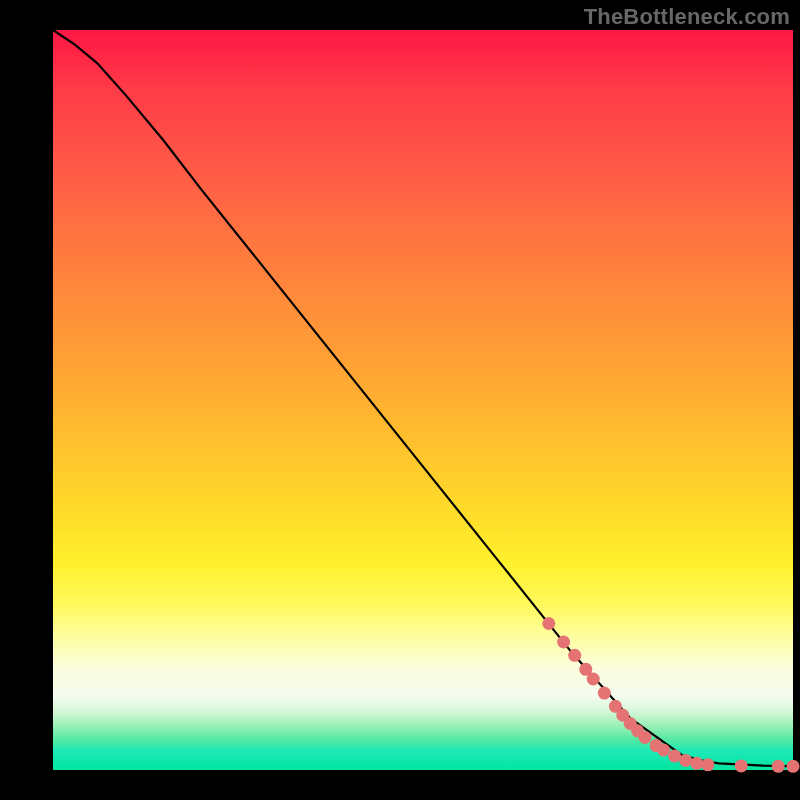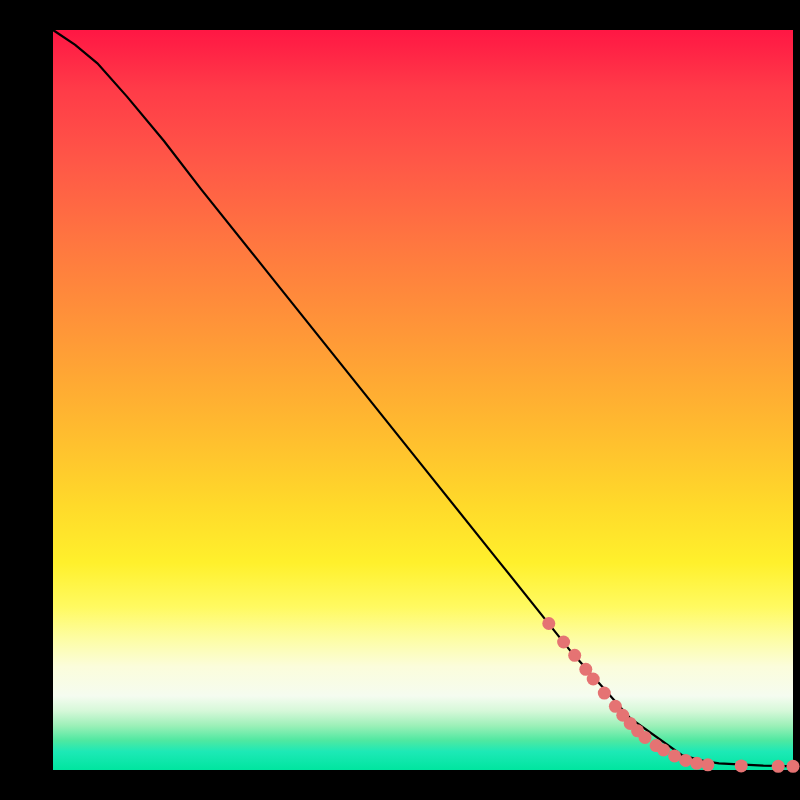--- a/index.html
+++ b/index.html
@@ -69,20 +69,21 @@
   }
   .marker {
     fill: #e57373;
     stroke: none;
   }
 </style>
 </head>
 <body>
 
 <div class="frame">
+  <div class="watermark">TheBottleneck.com</div>
 
   <div class="plot-area">
     <svg class="overlay" viewBox="0 0 740 740">
       <path id="main-curve" class="curve" d="M0.00 0.00 L22.20 14.80 L44.40 33.30 L74.00 66.60 L111.00 111.00 L148.00 159.10 L222.00 251.60 L296.00 344.10 L370.00 436.60 L444.00 529.10 L518.00 621.60 L577.20 688.20 L629.00 725.20 L651.20 731.12 L666.00 733.34 L680.80 734.08 L695.60 734.82 L710.40 735.56 L725.20 735.93 L740.00 736.30"></path>
       <g id="markers-group">
           <circle cx="495.80" cy="593.48" r="6.5" class="marker"></circle>
           <circle cx="510.60" cy="611.98" r="6.5" class="marker"></circle>
           <circle cx="521.70" cy="625.30" r="6.5" class="marker"></circle>
           <circle cx="532.80" cy="639.36" r="6.5" class="marker"></circle>
           <circle cx="540.20" cy="648.98" r="6.5" class="marker"></circle>

